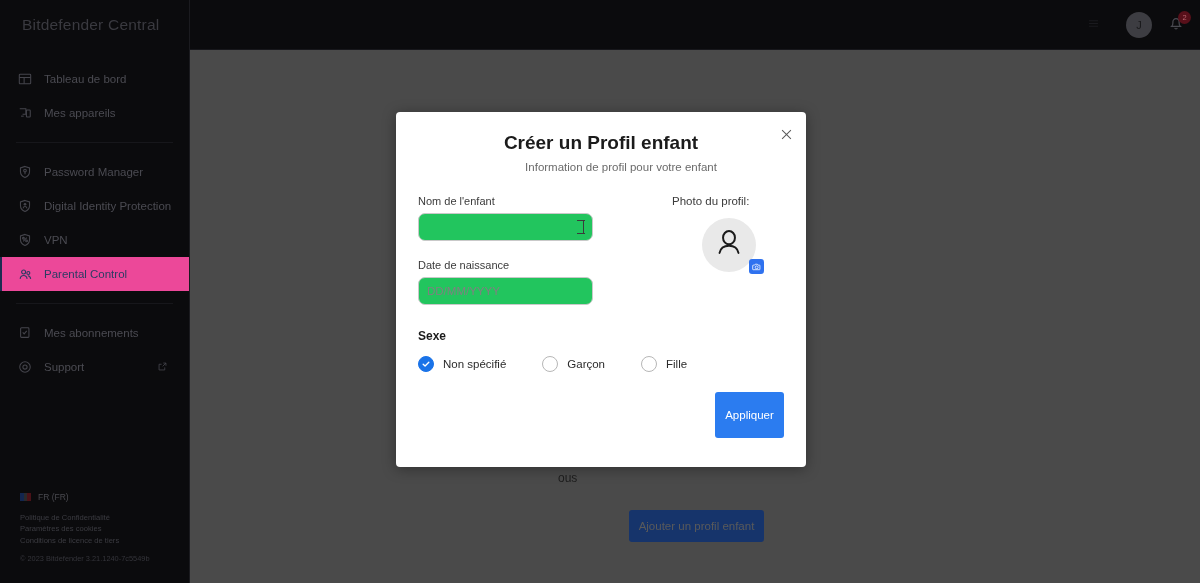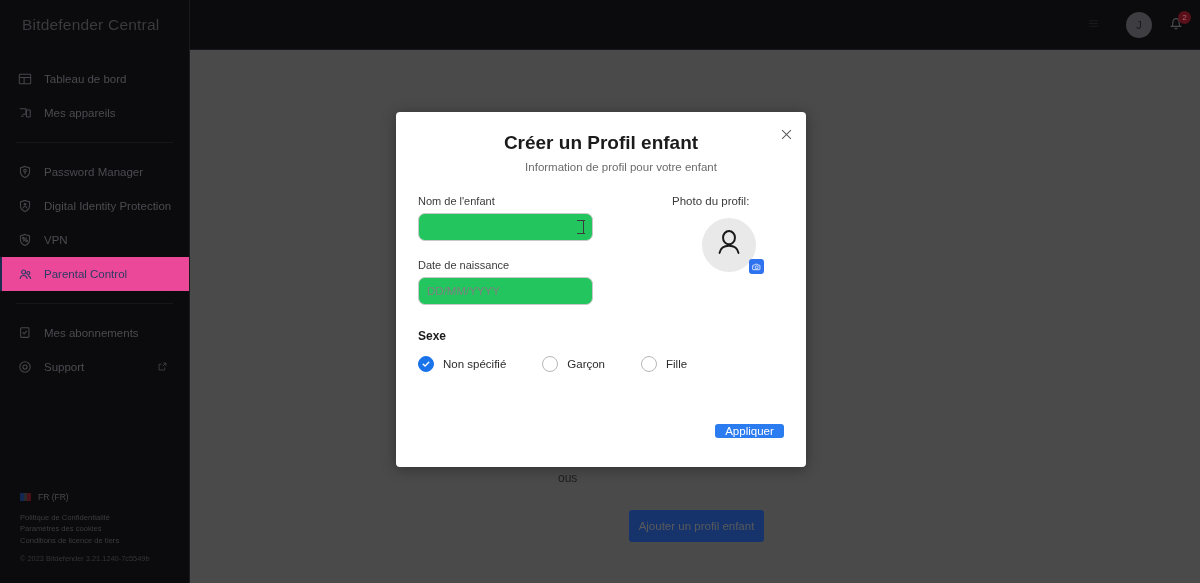--- a/index.html
+++ b/index.html
@@ -181,21 +181,21 @@
   .rdot {
     width: 16px; height: 16px; border-radius: 50%;
     border: 1.4px solid #b7b7b7; background: #fff; margin-right: 9px;
     display: flex; align-items: center; justify-content: center; flex: 0 0 16px;
   }
   .rdot.on { background: #1a73e8; border-color: #1a73e8; }
   .rlabel { font-size: 11.5px; color: #2b2b2b; white-space: nowrap; }
 
   .apply-btn {
     position: absolute; right: 22px; bottom: 29px;
-    width: 69px; height: 14px; border-radius: 3px;
+    width: 69px; height: 46px; border-radius: 3px;
     background: #2b7cf0; color: #fff; border: none;
     font-size: 11.5px; cursor: pointer;
     font-family: "Liberation Sans", sans-serif;
   }
 </style>
 </head>
 <body>
 
 <div class="app">
 

